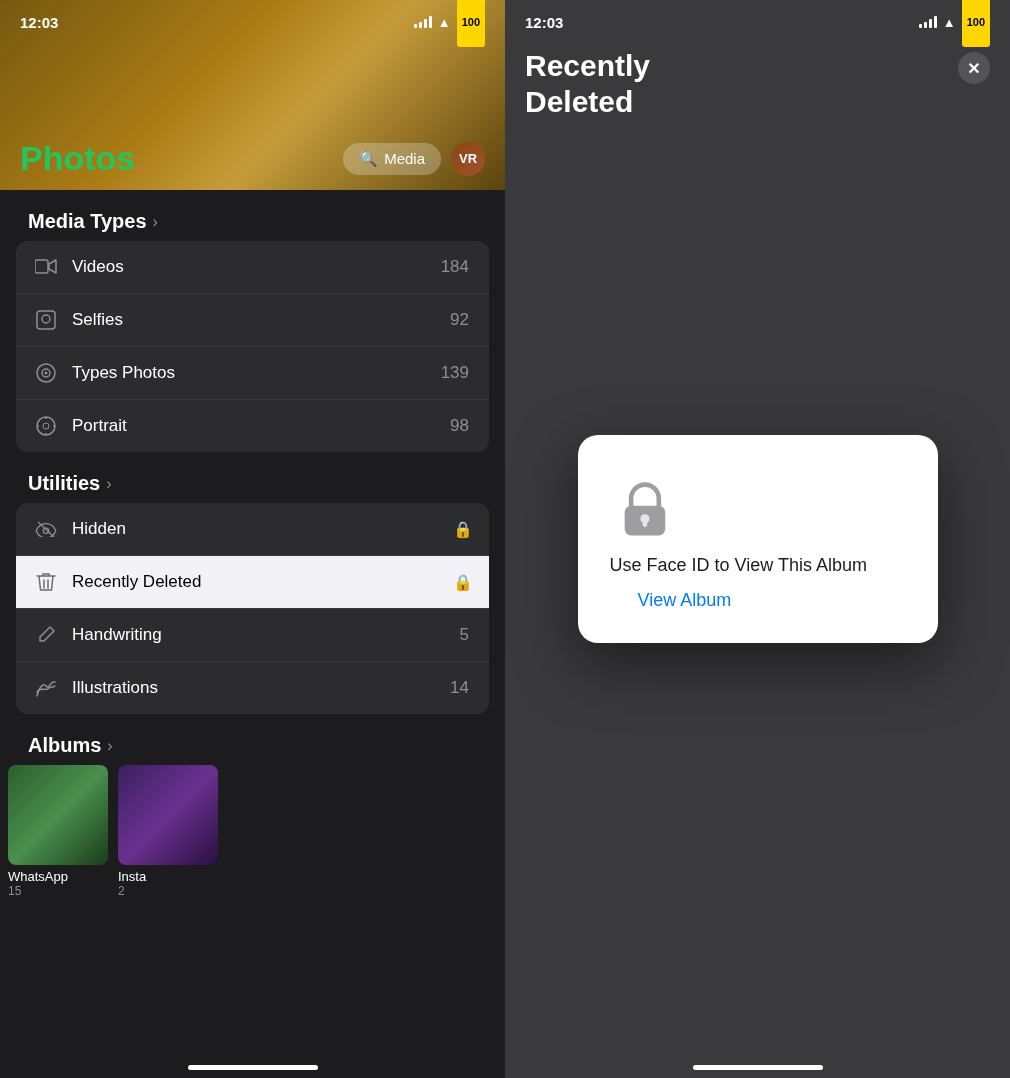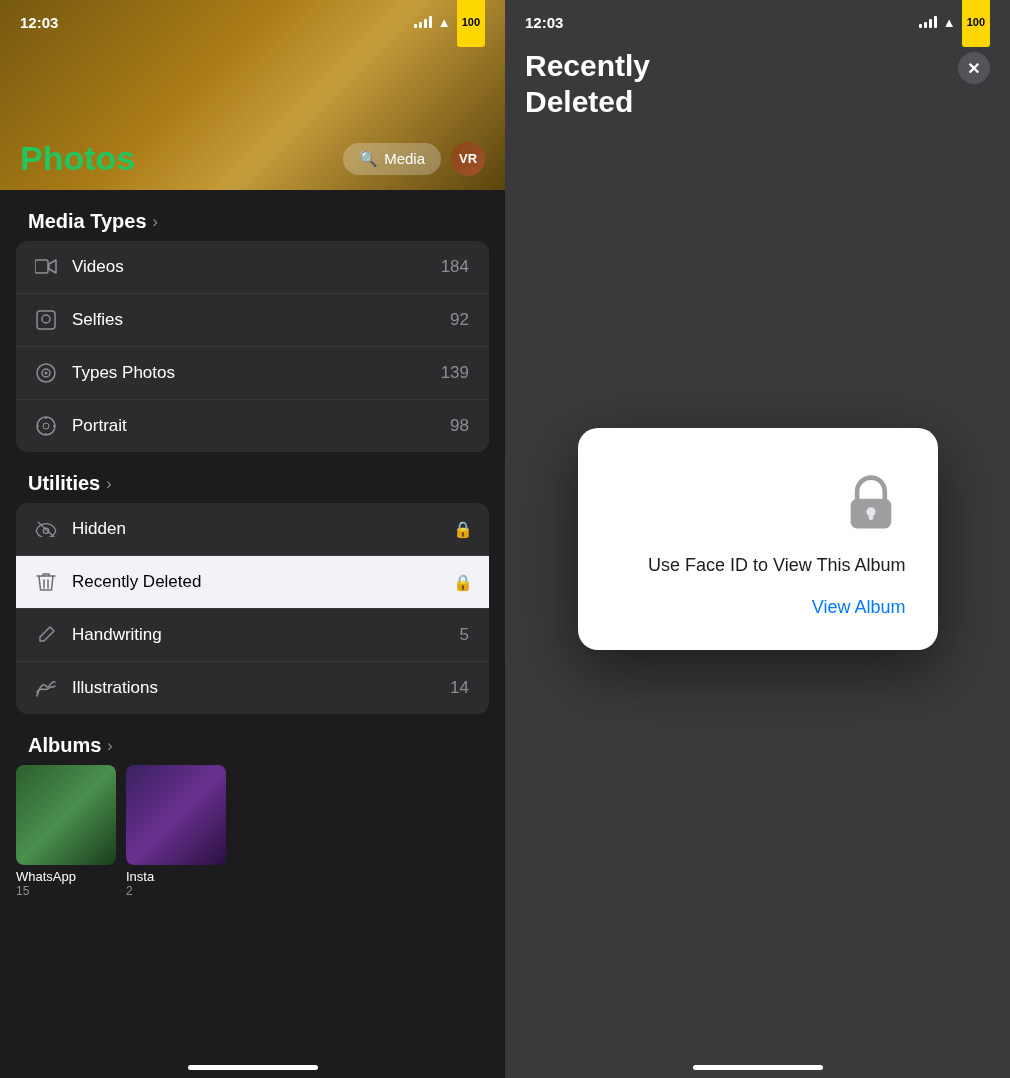--- a/index.html
+++ b/index.html
@@ -236,21 +236,21 @@
     }
 
     .item-lock {
       font-size: 16px;
       color: #8e8e93;
     }
 
     .albums-grid {
       display: flex;
       gap: 10px;
-      padding: 0 16px;
+      padding: 0 8px;
       overflow: hidden;
     }
 
     .album-thumb {
       width: 100px;
       height: 100px;
       border-radius: 8px;
       overflow: hidden;
       flex-shrink: 0;
     }
@@ -346,22 +346,22 @@
       z-index: 100;
     }
 
     .face-id-modal {
       background: #fff;
       border-radius: 20px;
       padding: 40px 32px 28px;
       width: 360px;
       display: flex;
       flex-direction: column;
-      align-items: flex-end;
-      gap: 16px;
+      align-items: flex-start;
+      gap: 9px;
       box-shadow: 0 20px 60px rgba(0,0,0,0.5);
     }
 
     .lock-icon-container {
       width: 70px;
       height: 70px;
       display: flex;
       align-items: center;
       justify-content: center;
     }

